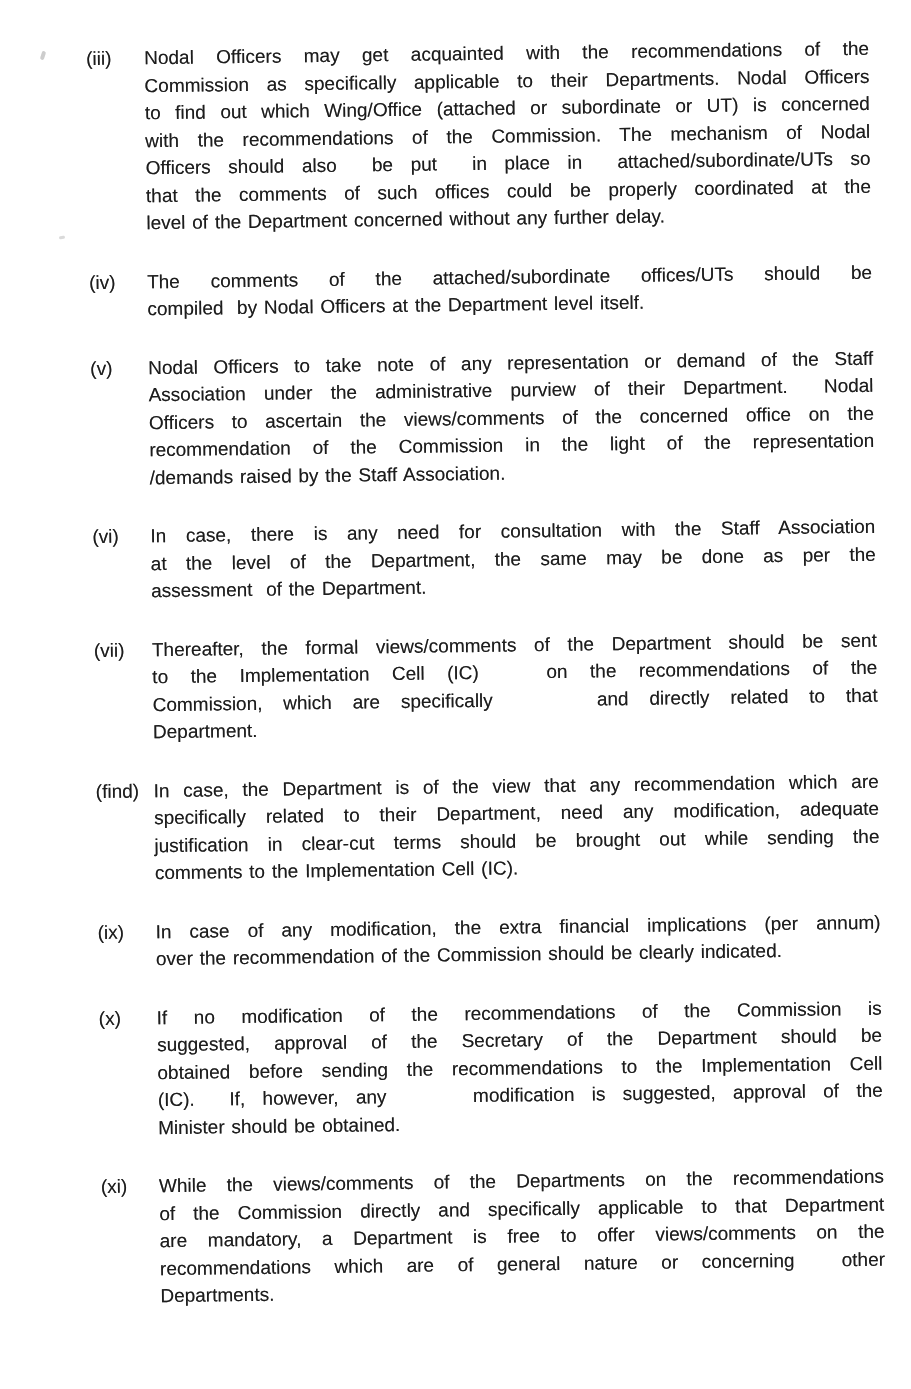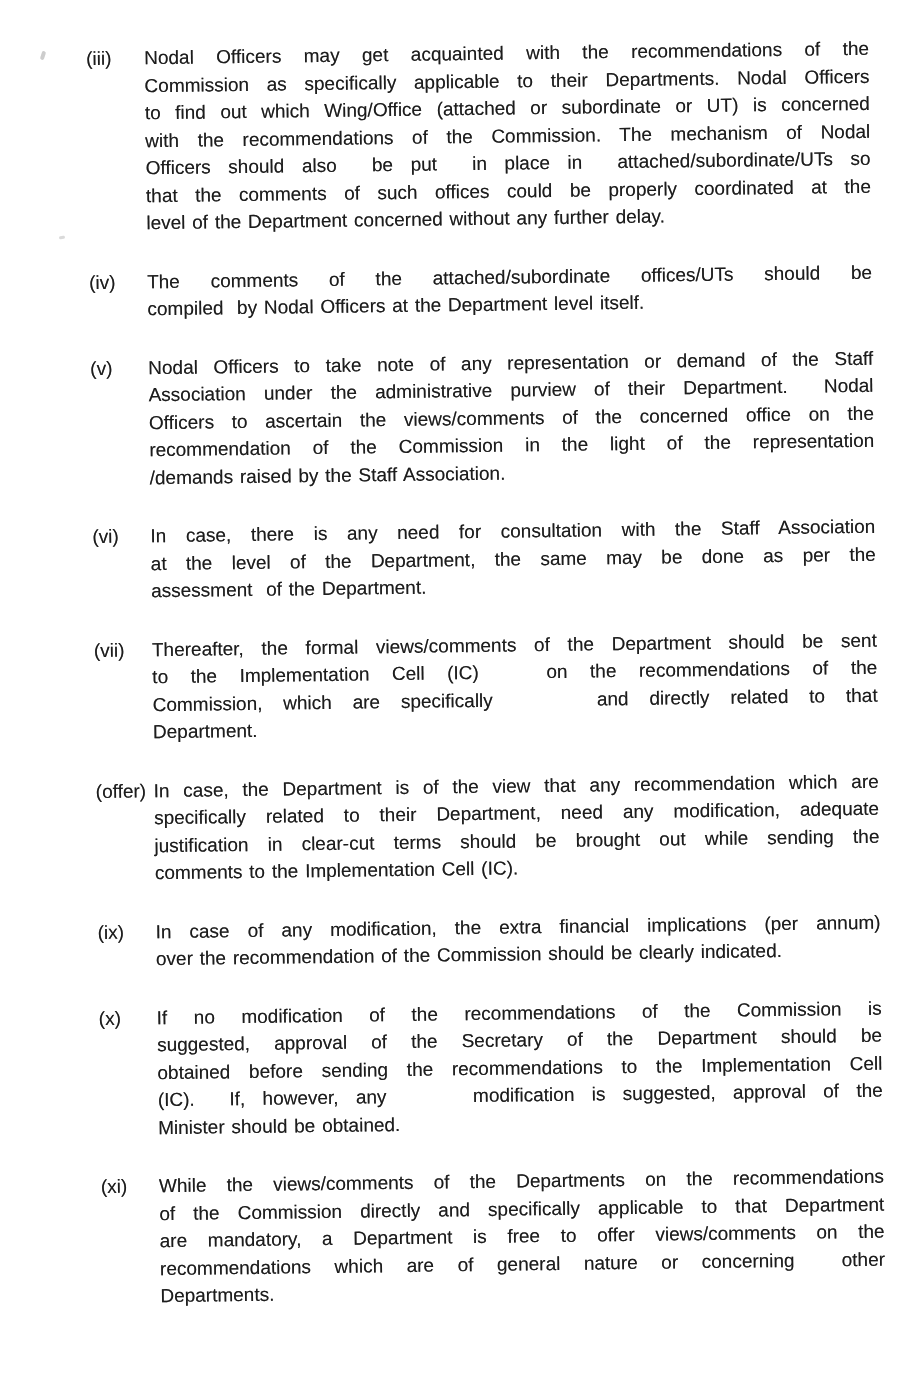--- a/index.html
+++ b/index.html
@@ -116,21 +116,21 @@
       <div class="item">
         <div class="num">(vii)</div>
         <div class="text">
           <div class="line">Thereafter, the formal views/comments of the Department should be sent</div>
           <div class="line">to the Implementation Cell (IC)&nbsp;&nbsp; on the recommendations of the</div>
           <div class="line">Commission, which are specifically &nbsp;&nbsp;&nbsp; and directly related to that</div>
           <div class="line last">Department.</div>
         </div>
       </div>
       <div class="item">
-        <div class="num">(offer)</div>
+        <div class="num">(find)</div>
         <div class="text">
           <div class="line">In case, the Department is of the view that any recommendation which are</div>
           <div class="line">specifically related to their Department, need any modification, adequate</div>
           <div class="line">justification in clear-cut terms should be brought out while sending the</div>
           <div class="line last">comments to the Implementation Cell (IC).</div>
         </div>
       </div>
       <div class="item">
         <div class="num">(ix)</div>
         <div class="text">

